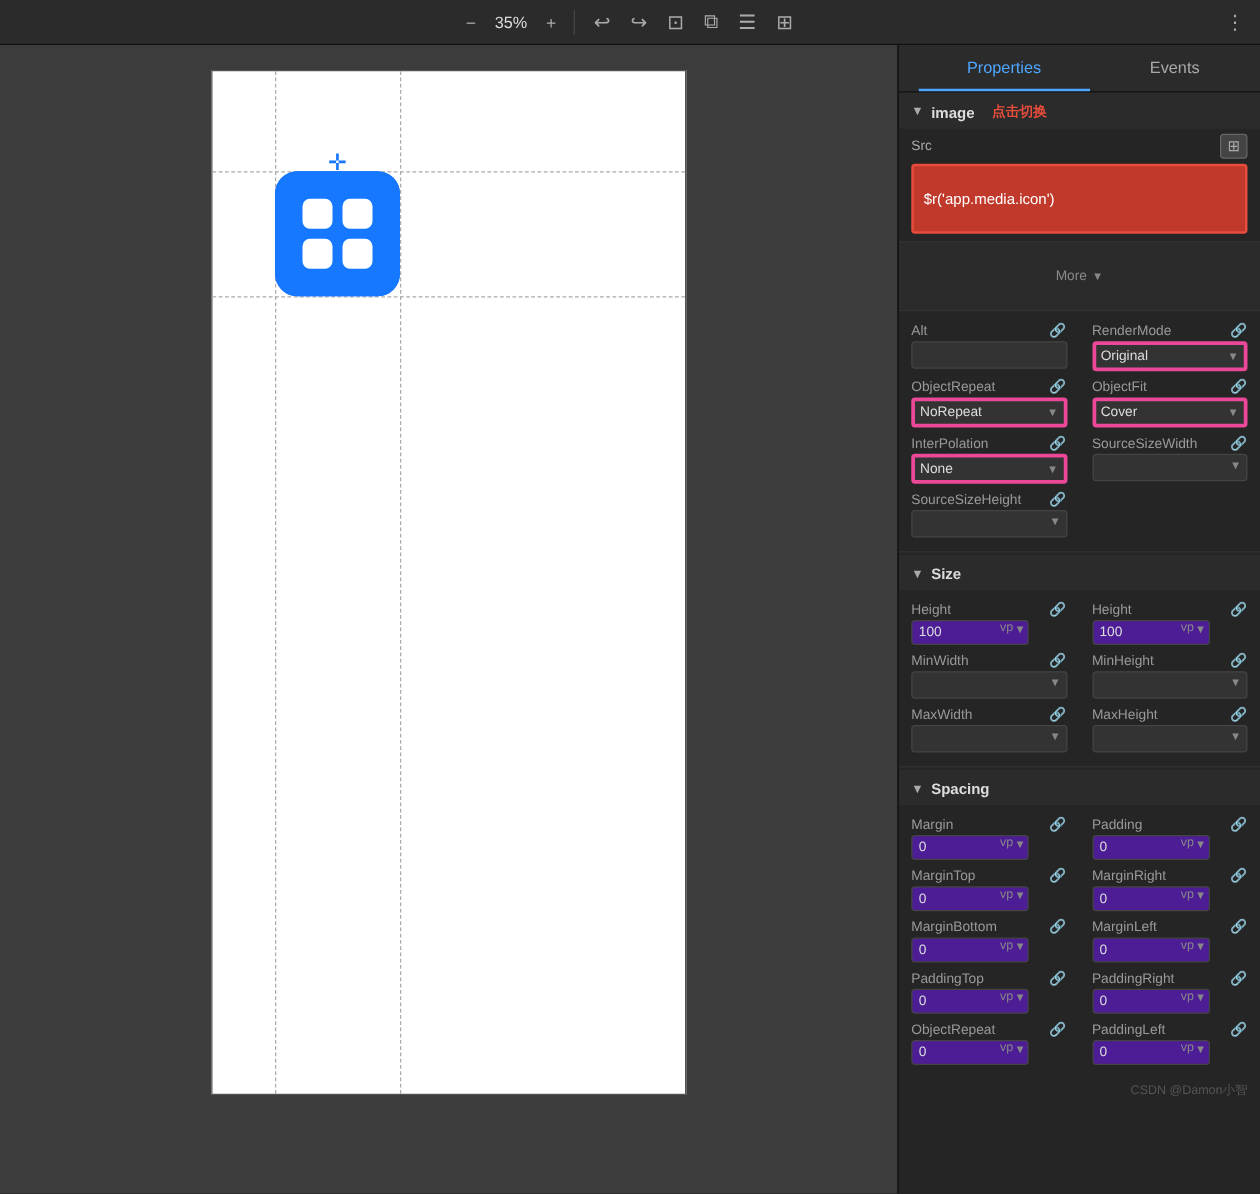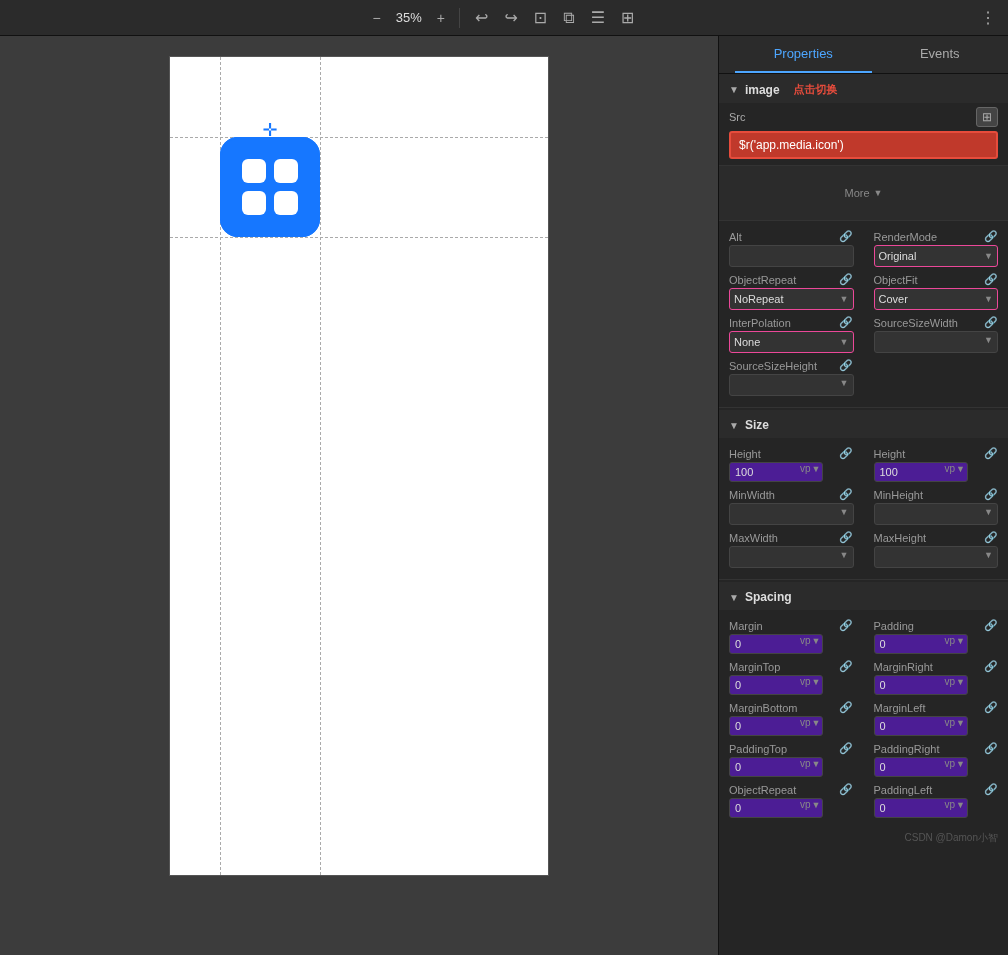--- a/index.html
+++ b/index.html
@@ -175,21 +175,21 @@
     .src-label { color: #aaa; font-size: 11px; flex: 1; }
     .src-icon-btn {
       background: none; border: none; color: #aaa; cursor: pointer; font-size: 13px;
       display: flex; align-items: center;
     }
     .src-value-box {
       margin: 0 10px 6px;
       background: #c0392b;
       border: 2px solid #e74c3c;
       border-radius: 3px;
-      padding: 5px 8px;
+      padding: 19px 8px;
       color: #fff;
       font-size: 12px;
       display: flex;
       align-items: center;
       justify-content: space-between;
     }
 
     
     .more-row {
       display: flex;
@@ -215,21 +215,21 @@
       white-space: nowrap;
     }
     .prop-link-icon {
       color: #555;
       font-size: 11px;
       cursor: pointer;
     }
     .prop-select {
       flex: 1;
       background: #333;
-      border: 1px solid #ec4899;
+      border: 3px solid #ec4899;
       color: #ddd;
       font-size: 11px;
       padding: 3px 4px;
       border-radius: 3px;
       display: flex;
       align-items: center;
       justify-content: space-between;
       cursor: pointer;
       min-height: 22px;
     }

